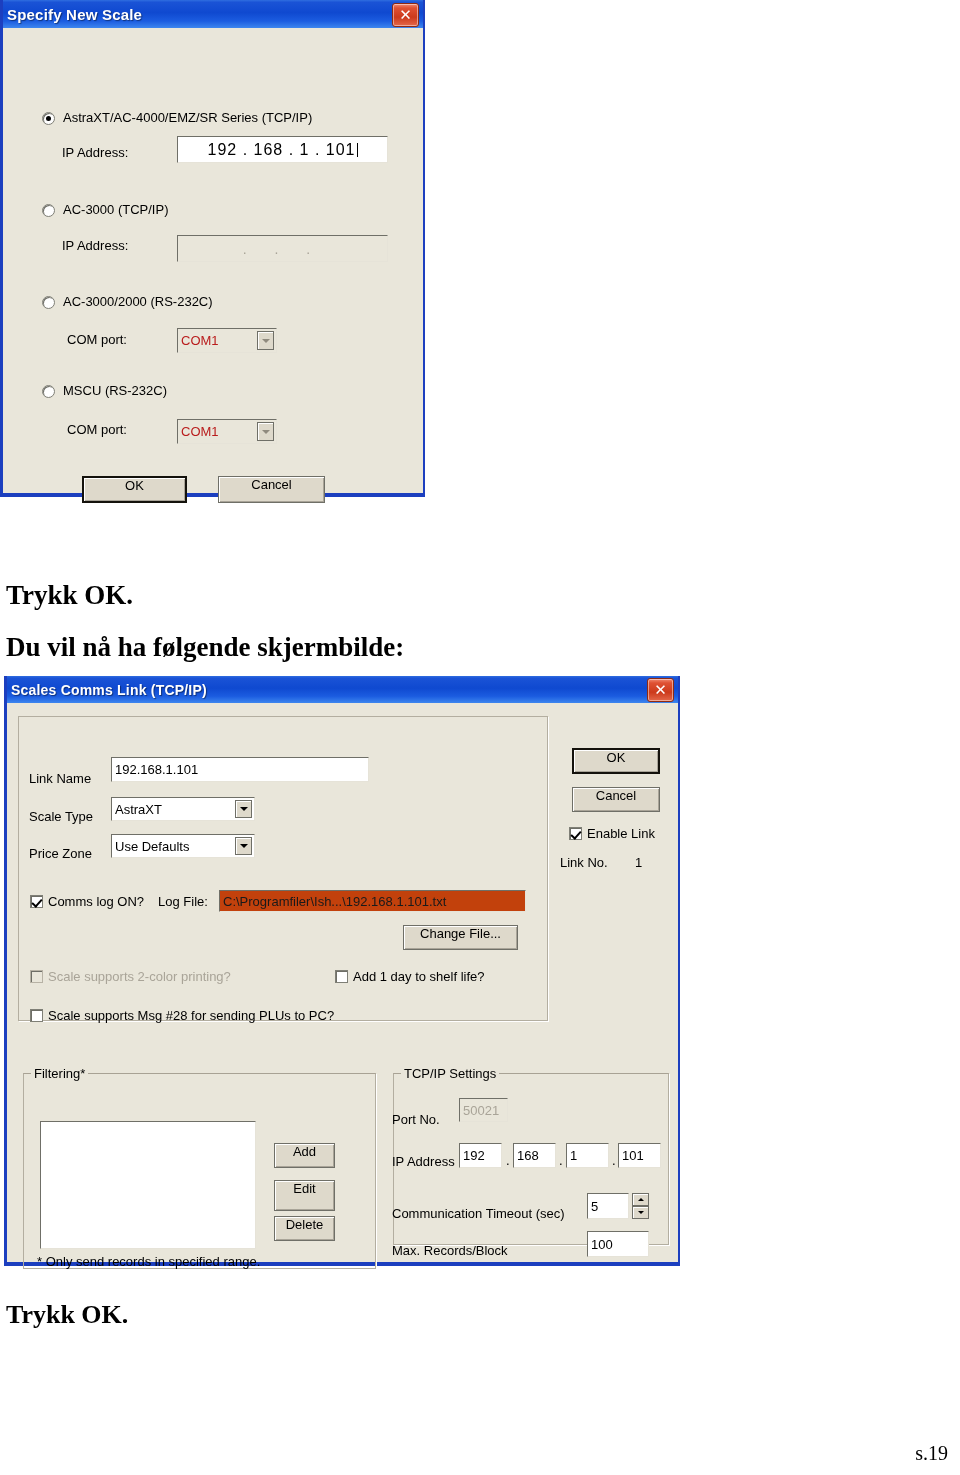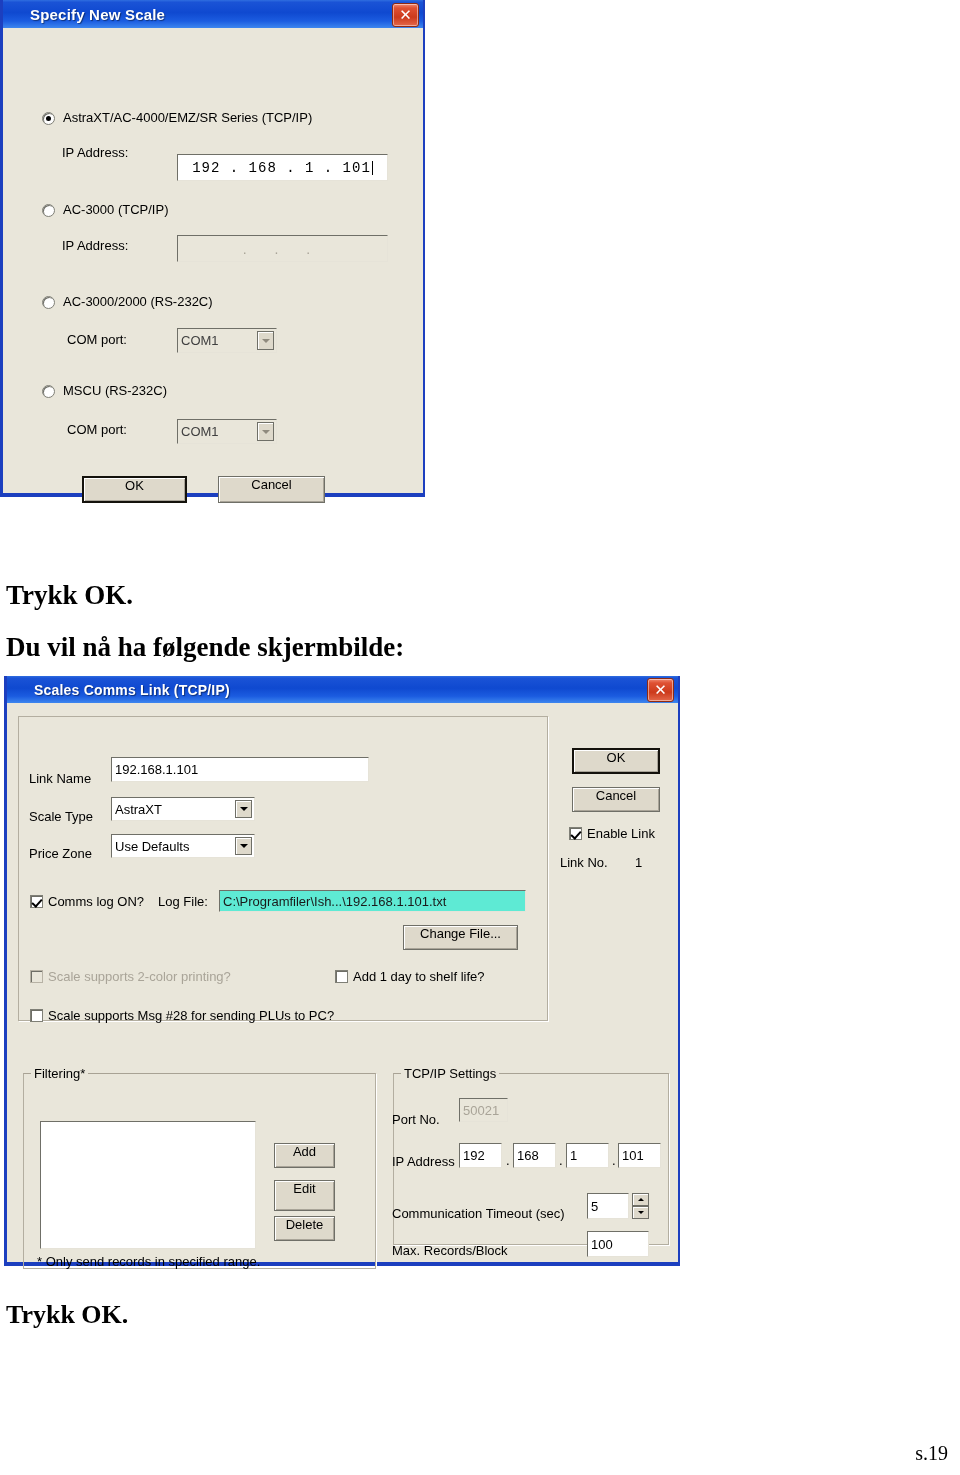--- a/index.html
+++ b/index.html
@@ -18,21 +18,21 @@
     box-sizing:border-box;
   }
   .titlebar{
     position:relative;
     height:28px;
     background:linear-gradient(to bottom,#2f6ee0 0%,#1a53d6 8%,#0f49d0 45%,#1b5ce0 75%,#3d86ef 100%);
     display:flex;align-items:center;
   }
   .titlebar .tb-text{
     color:#ffffff;font-weight:bold;font-size:15px;letter-spacing:.2px;
-    padding-left:27px;text-shadow:1px 1px 1px rgba(0,0,0,.45);
+    padding-left:4px;text-shadow:1px 1px 1px rgba(0,0,0,.45);
     white-space:nowrap;
   }
   .closebtn{
     position:absolute;right:4px;top:3px;width:25px;height:22px;
     background:linear-gradient(to bottom,#f08a72 0%,#df5133 18%,#cc3a1c 60%,#e4684a 100%);
     border:1px solid #8e2a12;border-radius:3px;
     box-shadow:inset 0 0 0 1px rgba(255,255,255,.45);
     display:flex;align-items:center;justify-content:center;
     color:#fff;font-size:15px;font-weight:bold;line-height:1;
     font-family:"DejaVu Sans", sans-serif;
@@ -83,21 +83,21 @@
   .tbox.ctr{justify-content:center;padding-left:0;}
 
   .combo{
     position:absolute;background:#ffffff;
     border-top:1px solid #6f6f67;border-left:1px solid #6f6f67;
     border-right:1px solid #e6e3d8;border-bottom:1px solid #e6e3d8;
     box-sizing:border-box;font-size:13px;color:#000;
     display:flex;align-items:center;padding-left:3px;
     white-space:nowrap;cursor:pointer;
   }
-  .combo.dim{background:#e9e6da;color:#404040;}
+  .combo.dim{background:#e9e6da;color:#b91c1c;}
   .combo .arrowbox{
     position:absolute;right:2px;top:2px;bottom:2px;width:17px;
     background:#ded9cb;
     border:1px solid #6f6f67;
     box-shadow:inset 1px 1px 0 #fff;
     box-sizing:border-box;
     display:flex;align-items:center;justify-content:center;
   }
   .combo .arrowbox::after{
     content:"";width:0;height:0;
@@ -190,21 +190,21 @@
   <div class="titlebar">
     <span class="tb-text">Specify New Scale</span>
     <div class="closebtn">✕</div>
   </div>
 
   <div class="dlg-body" style="height:465px;margin-top:12px;">
 
     <div class="radio on" style="left:39px;top:72px;"></div>
     <div class="lbl" style="left:60px;top:70px;">AstraXT/AC-4000/EMZ/SR Series   (TCP/IP)</div>
     <div class="lbl" style="left:59px;top:105px;">IP Address:</div>
-    <div class="tbox ctr" style="left:174px;top:114px;width:211px;height:27px;font-size:14px;letter-spacing:1px;font-family:Liberation Mono, monospace;">
+    <div class="tbox ctr" style="left:174px;top:96px;width:211px;height:27px;font-size:16px;letter-spacing:1px;">
       <span>192 . 168 .  1  . 101</span>
         <span class="caret"></span>
     </div>
 
     <div class="radio" style="left:39px;top:164px;"></div>
     <div class="lbl" style="left:60px;top:162px;">AC-3000  (TCP/IP)</div>
     <div class="lbl" style="left:59px;top:198px;">IP Address:</div>
     <div class="tbox dim ctr" style="left:174px;top:195px;width:211px;height:27px;font-size:14px;letter-spacing:12px;">
       <span>.        .        .</span>
     </div>
@@ -263,21 +263,21 @@
 
     <div class="lbl" style="left:22px;top:143px;">Price Zone</div>
     <div class="combo" style="left:104px;top:131px;width:144px;height:24px;">
       <span>Use Defaults</span>
       <span class="arrowbox"></span>
     </div>
 
     <div class="chk on" style="left:23px;top:192px;"></div>
     <div class="lbl" style="left:41px;top:191px;">Comms log ON?</div>
     <div class="lbl" style="left:151px;top:191px;">Log File:</div>
-    <div class="tbox dim" style="left:212px;top:187px;width:307px;height:22px;color:#1a1a1a;background:#5eead4;">
+    <div class="tbox dim" style="left:212px;top:187px;width:307px;height:22px;color:#1a1a1a;background:#c2410c;">
       <span>C:\Programfiler\Ish...\192.168.1.101.txt</span>
     </div>
     <div class="btn" style="left:396px;top:222px;width:115px;height:25px;">
       <span>Change File...</span>
     </div>
 
     <div class="chk dim" style="left:23px;top:267px;"></div>
     <div class="lbl dim" style="left:41px;top:266px;">Scale supports 2-color printing?</div>
 
     <div class="chk" style="left:328px;top:267px;"></div>

